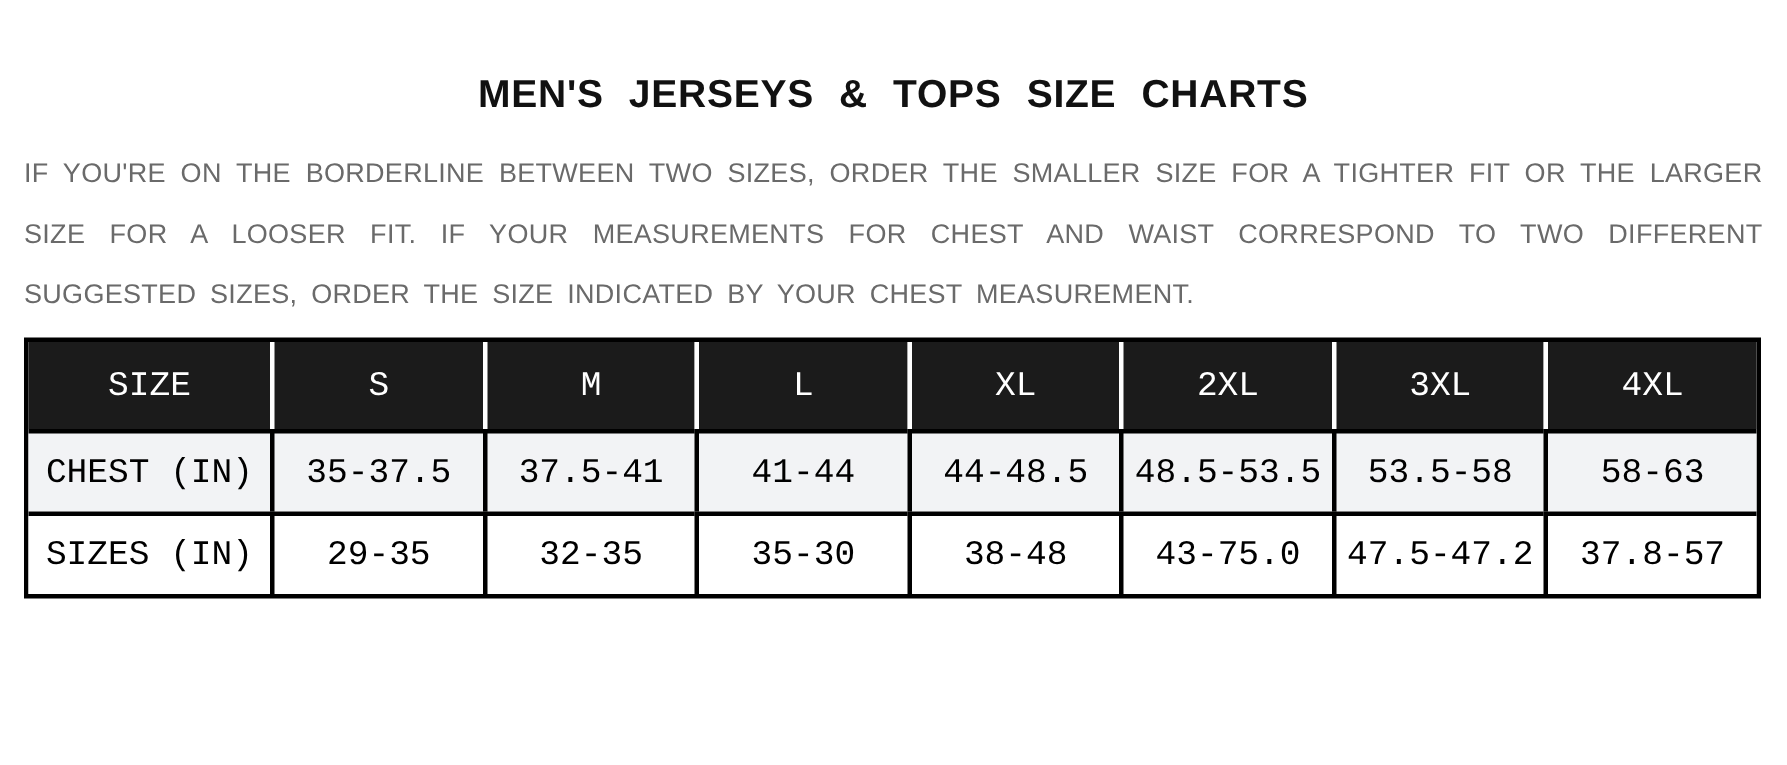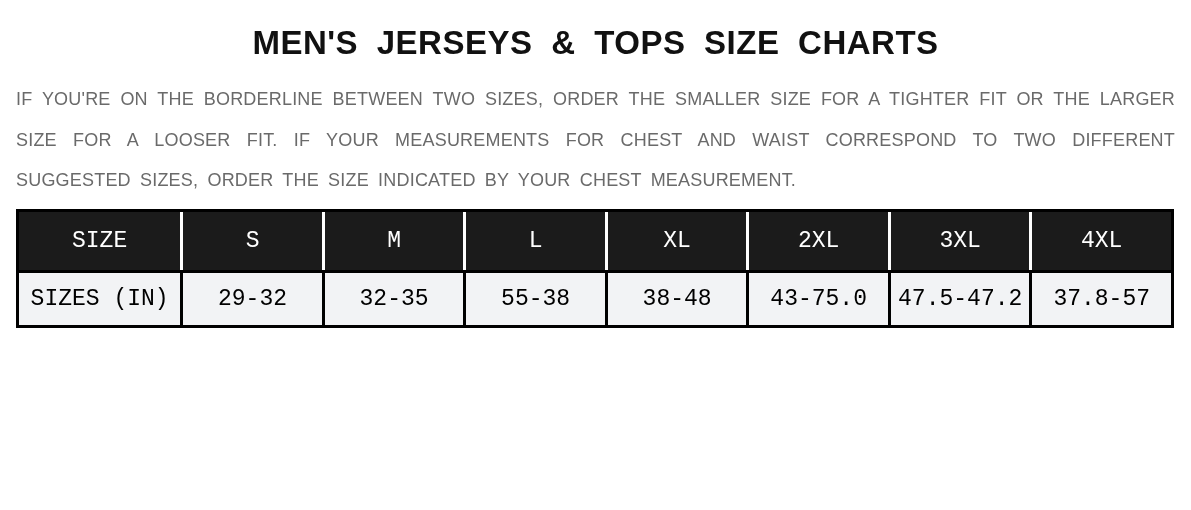--- a/index.html
+++ b/index.html
@@ -9,23 +9,23 @@
     background: #ffffff;
     overflow: hidden;
     font-family: "Liberation Sans", sans-serif;
   }
   .page {
     width: 1191px;
     height: 510px;
     padding: 0 16px;
   }
   .page-title {
-    margin-top: 24px;
+    margin-top: 47px;
     text-align: center;
-    font-size: 33px;
+    font-size: 26px;
     font-weight: bold;
     color: #111111;
     letter-spacing: 0.5px;
     word-spacing: 9px;
     white-space: nowrap;
   }
   .sizing-instructions {
     margin-top: 17px;
     font-size: 18px;
     line-height: 40.5px;
@@ -82,24 +82,34 @@
           <th>M</th>
           <th>L</th>
           <th>XL</th>
           <th>2XL</th>
           <th>3XL</th>
           <th>4XL</th>
         </tr>
     </thead>
     <tbody>
         <tr>
+          <td>CHEST (IN)</td>
+          <td>35-37.5</td>
+          <td>37.5-41</td>
+          <td>41-44</td>
+          <td>44-48.5</td>
+          <td>48.5-53.5</td>
+          <td>53.5-58</td>
+          <td>58-63</td>
+        </tr>
+        <tr>
           <td>SIZES (IN)</td>
-          <td>29-32</td>
+          <td>29-35</td>
           <td>32-35</td>
-          <td>55-38</td>
+          <td>35-30</td>
           <td>38-48</td>
           <td>43-75.0</td>
           <td>47.5-47.2</td>
           <td>37.8-57</td>
         </tr>
       </tbody>
   </table>
 </div>
 
 </body></html>

